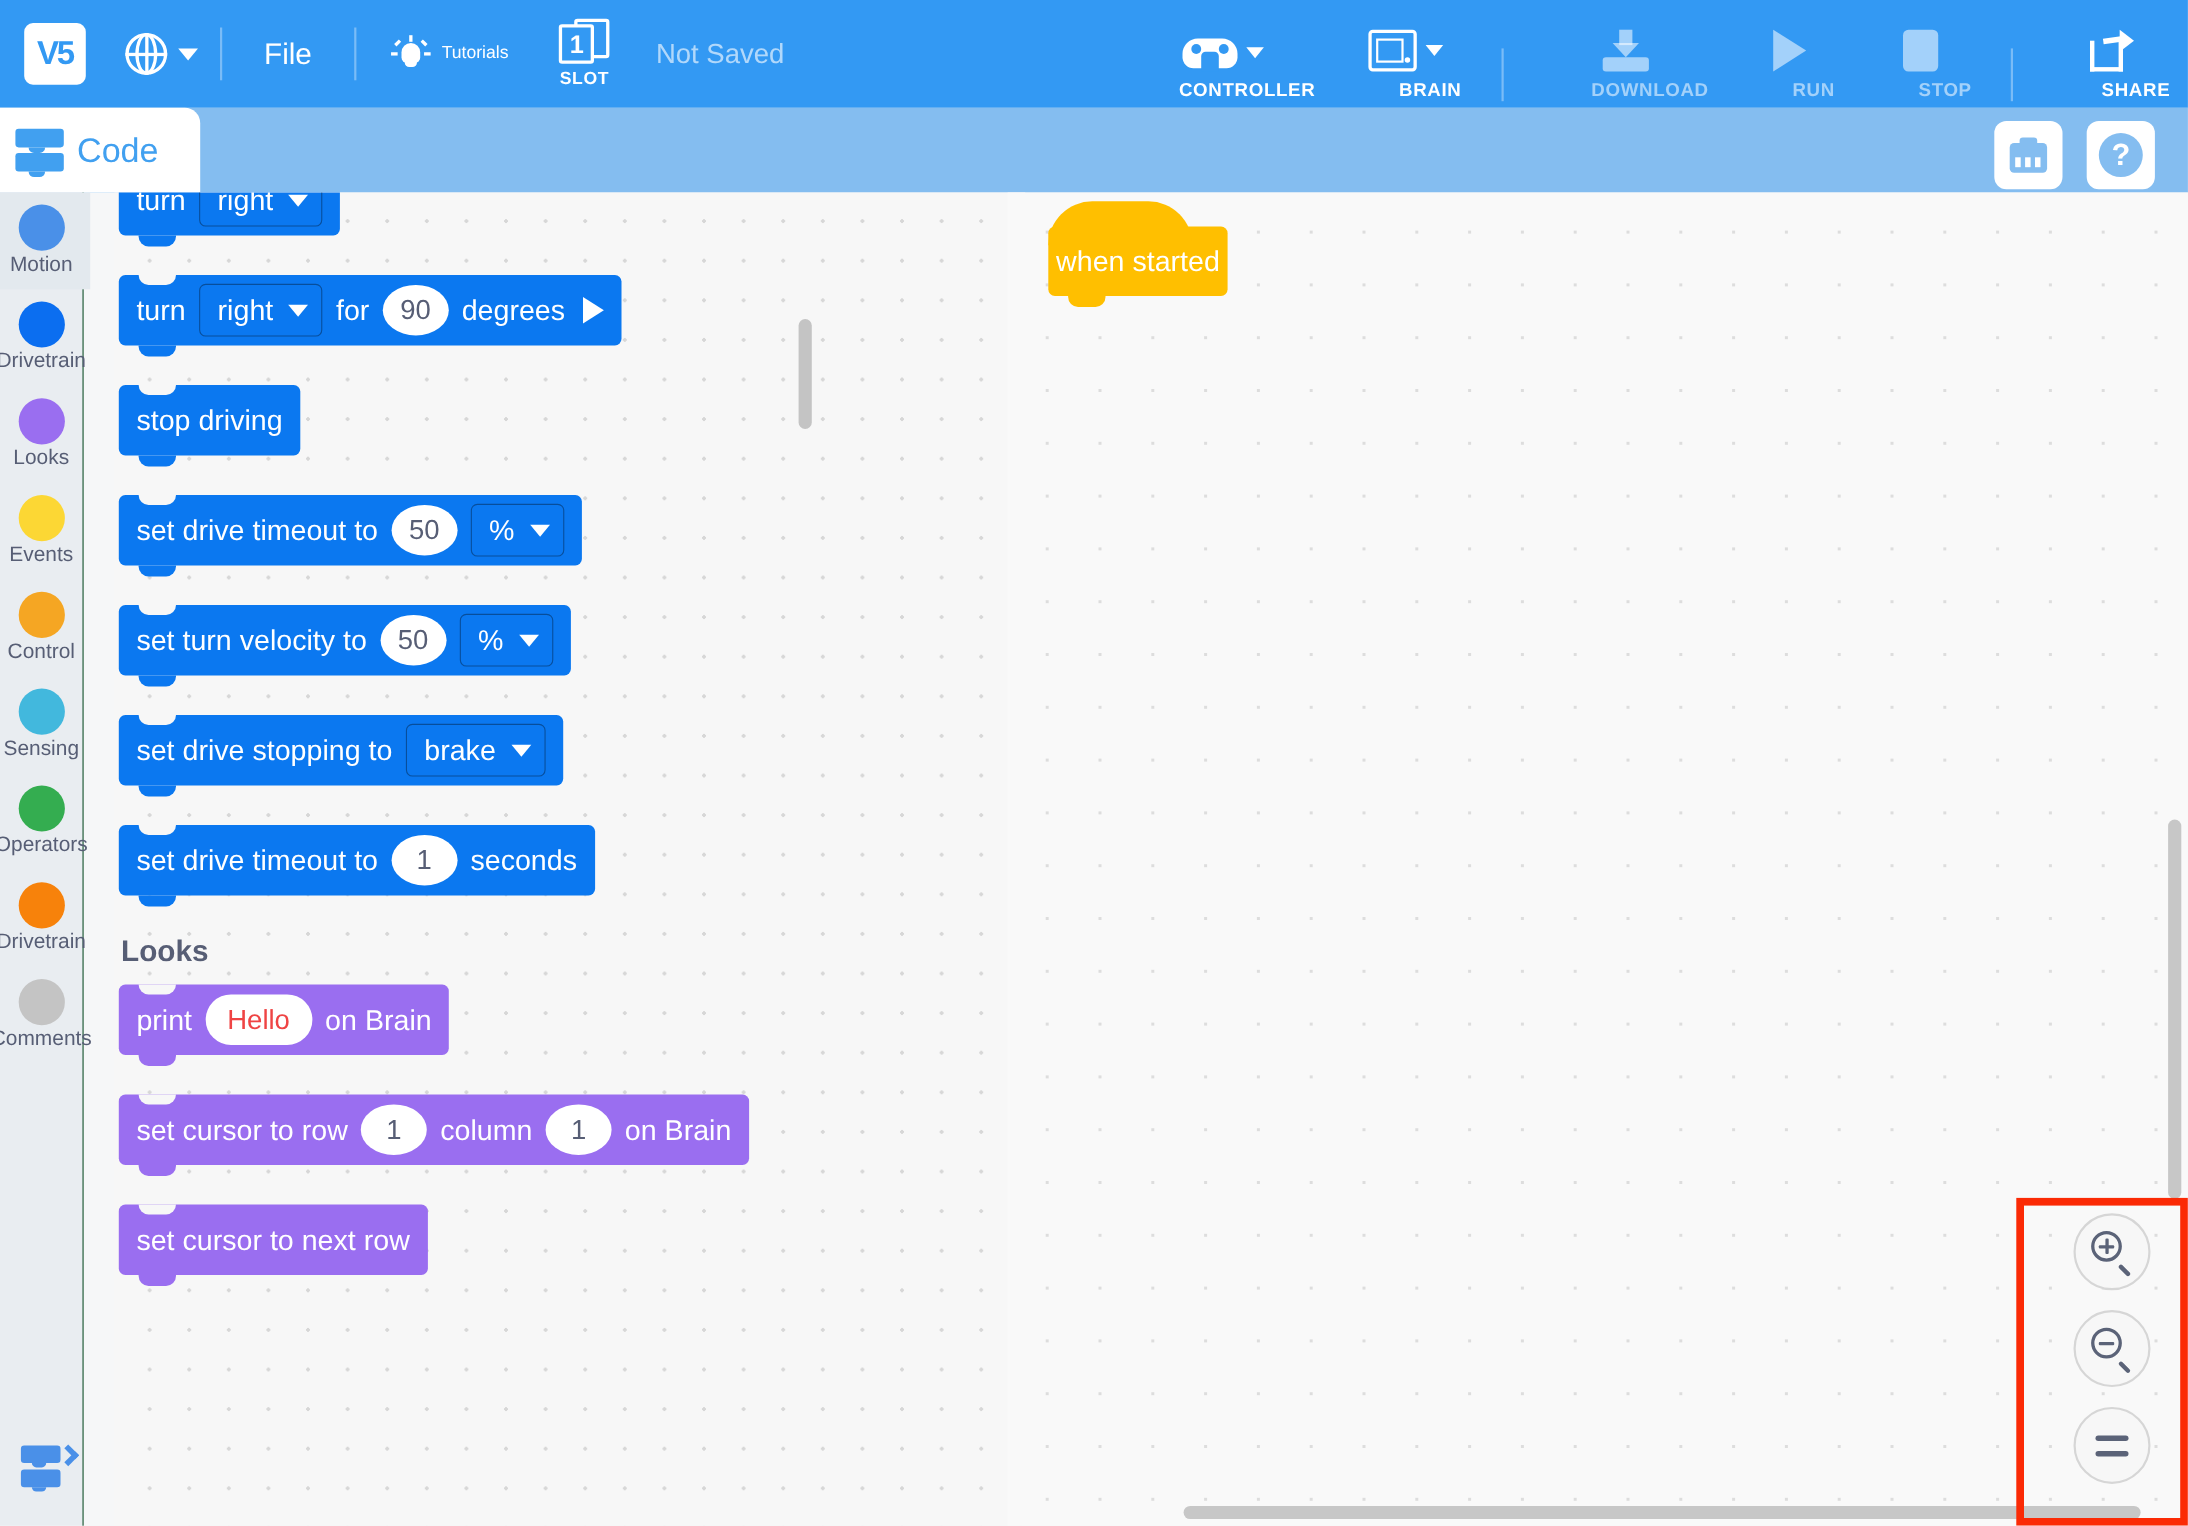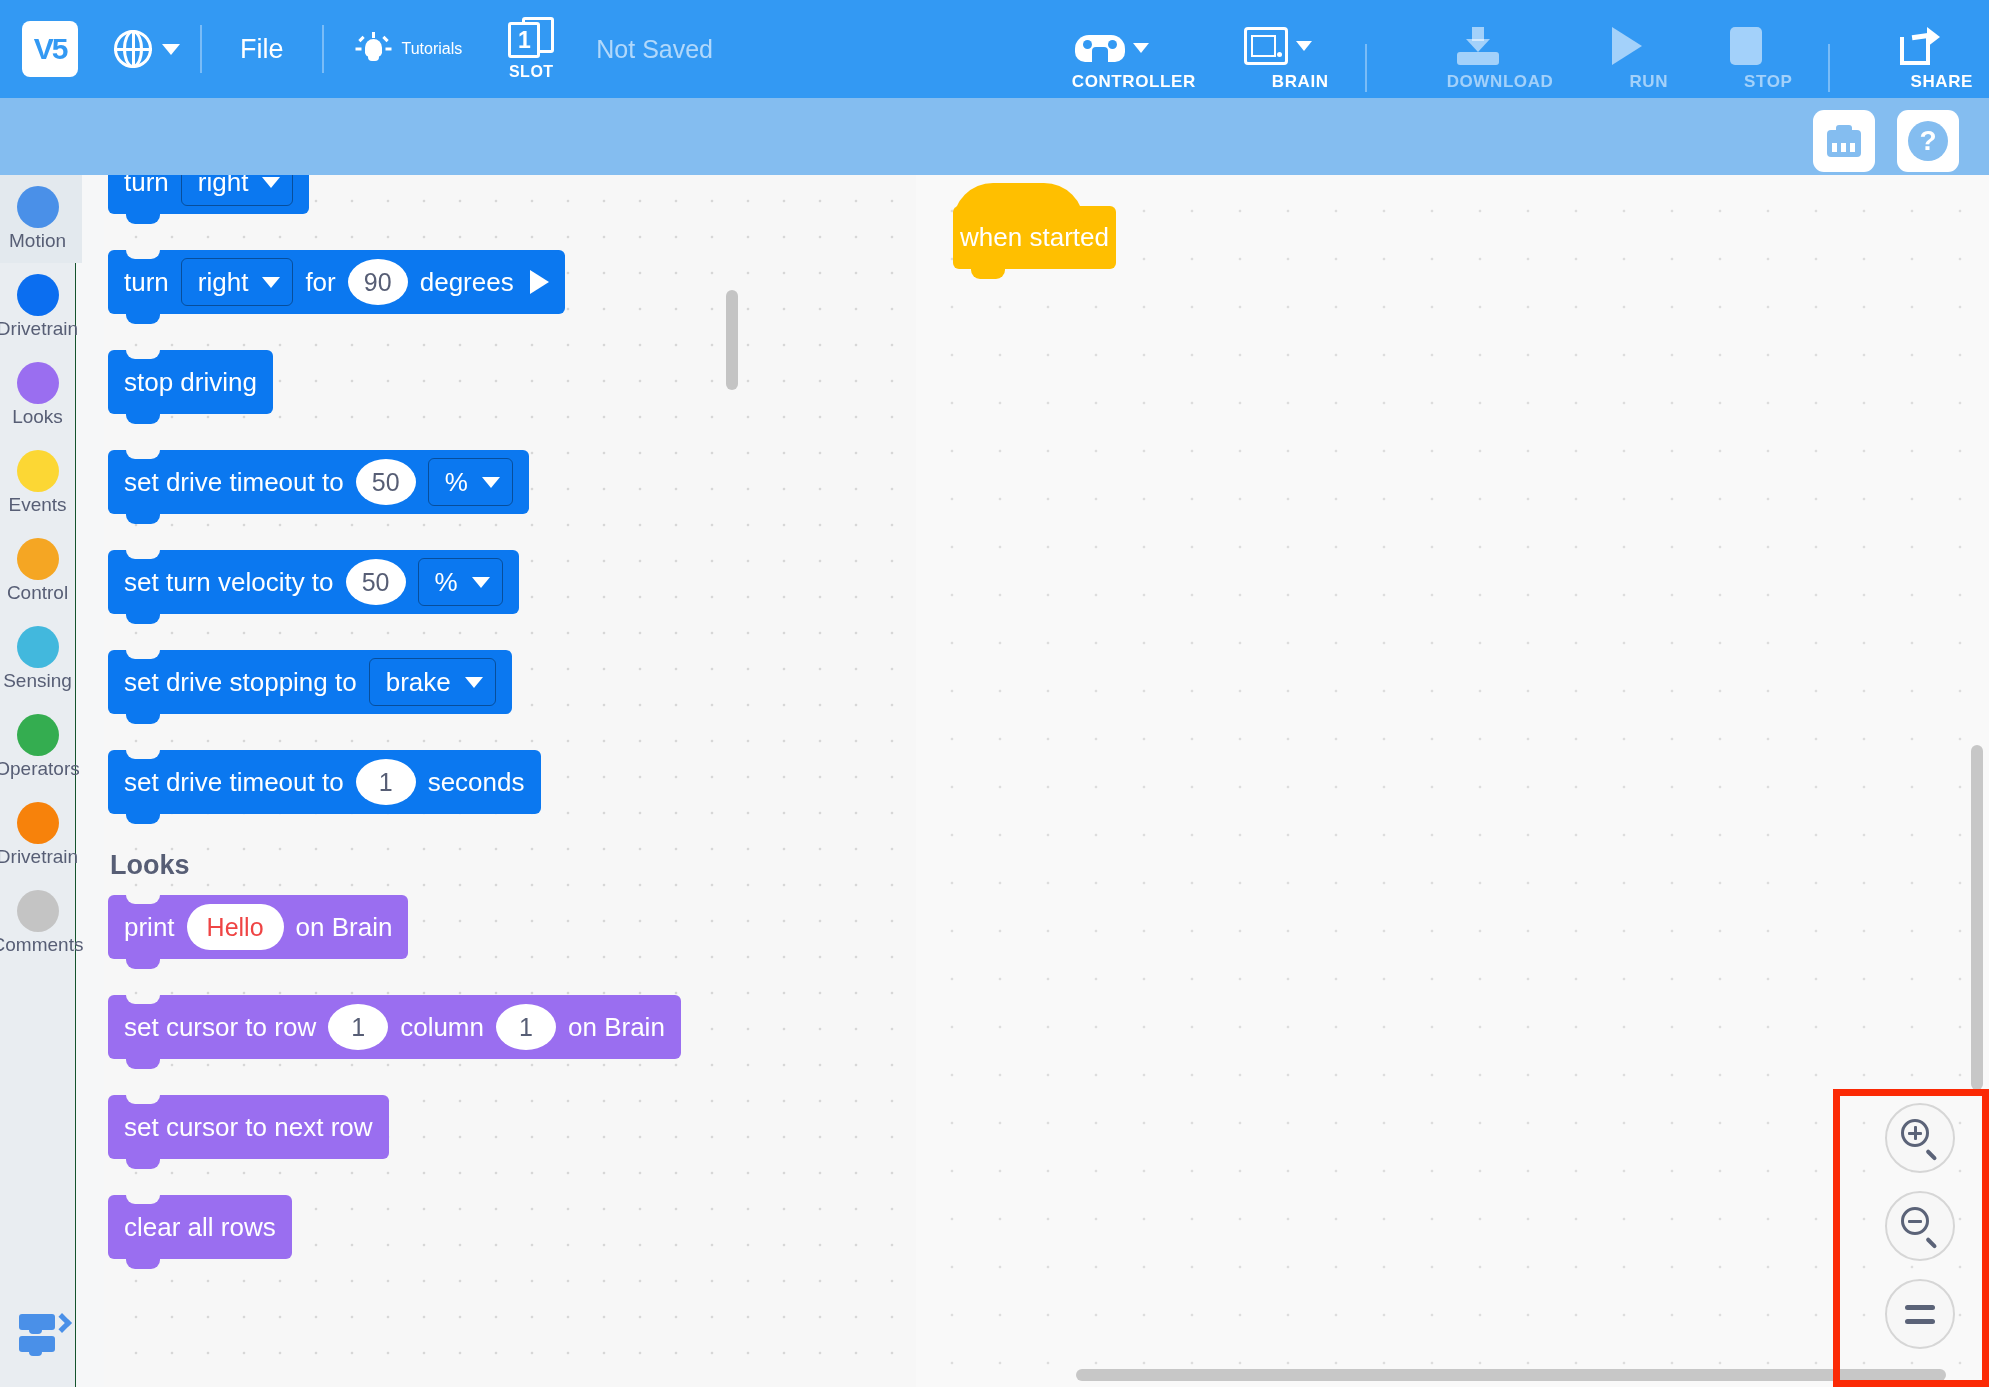--- a/index.html
+++ b/index.html
@@ -448,20 +448,27 @@
         <span class="box"></span>
           <span class="stem"></span>
           <span class="up"></span>
       </span>
       <span class="lab">SHARE</span>
     </div>
   </div>
 </div>
 
 <div class="subbar">
+  <div class="codetab">
+    <span class="blocks-ico">
+      <span class="bar1"></span>
+        <span class="bar2"></span>
+    </span>
+    <span class="codetab-label">Code</span>
+  </div>
   <div class="subbar-right">
     <div class="sq-btn">
       <span class="monitor-ico">
         <span class="top"></span>
           <span class="frame"></span>
       </span>
     </div>
     <div class="sq-btn">
       <span class="q-ico">?</span>
     </div>
@@ -575,23 +582,20 @@
       <div class="blk-row"><div class="block looks">
           <span class="blk-txt">set cursor to row</span>
           <span class="oval-in">1</span>
           <span class="blk-txt">column</span>
           <span class="oval-in">1</span>
           <span class="blk-txt">on Brain</span>
         </div></div>
       <div class="blk-row"><div class="block looks">
           <span class="blk-txt">set cursor to next row</span>
         </div></div>
-      <div class="blk-row"><div class="block looks">
-          <span class="blk-txt">clear all rows</span>
-        </div></div>
     </div>
   <div class="pal-sbar"></div>
 </div>
 
 <div class="workspace">
   <div class="hat-block">
     <span class="dome"></span>
     <span class="nub"></span>
     <span class="txt">when started</span>
   </div>

